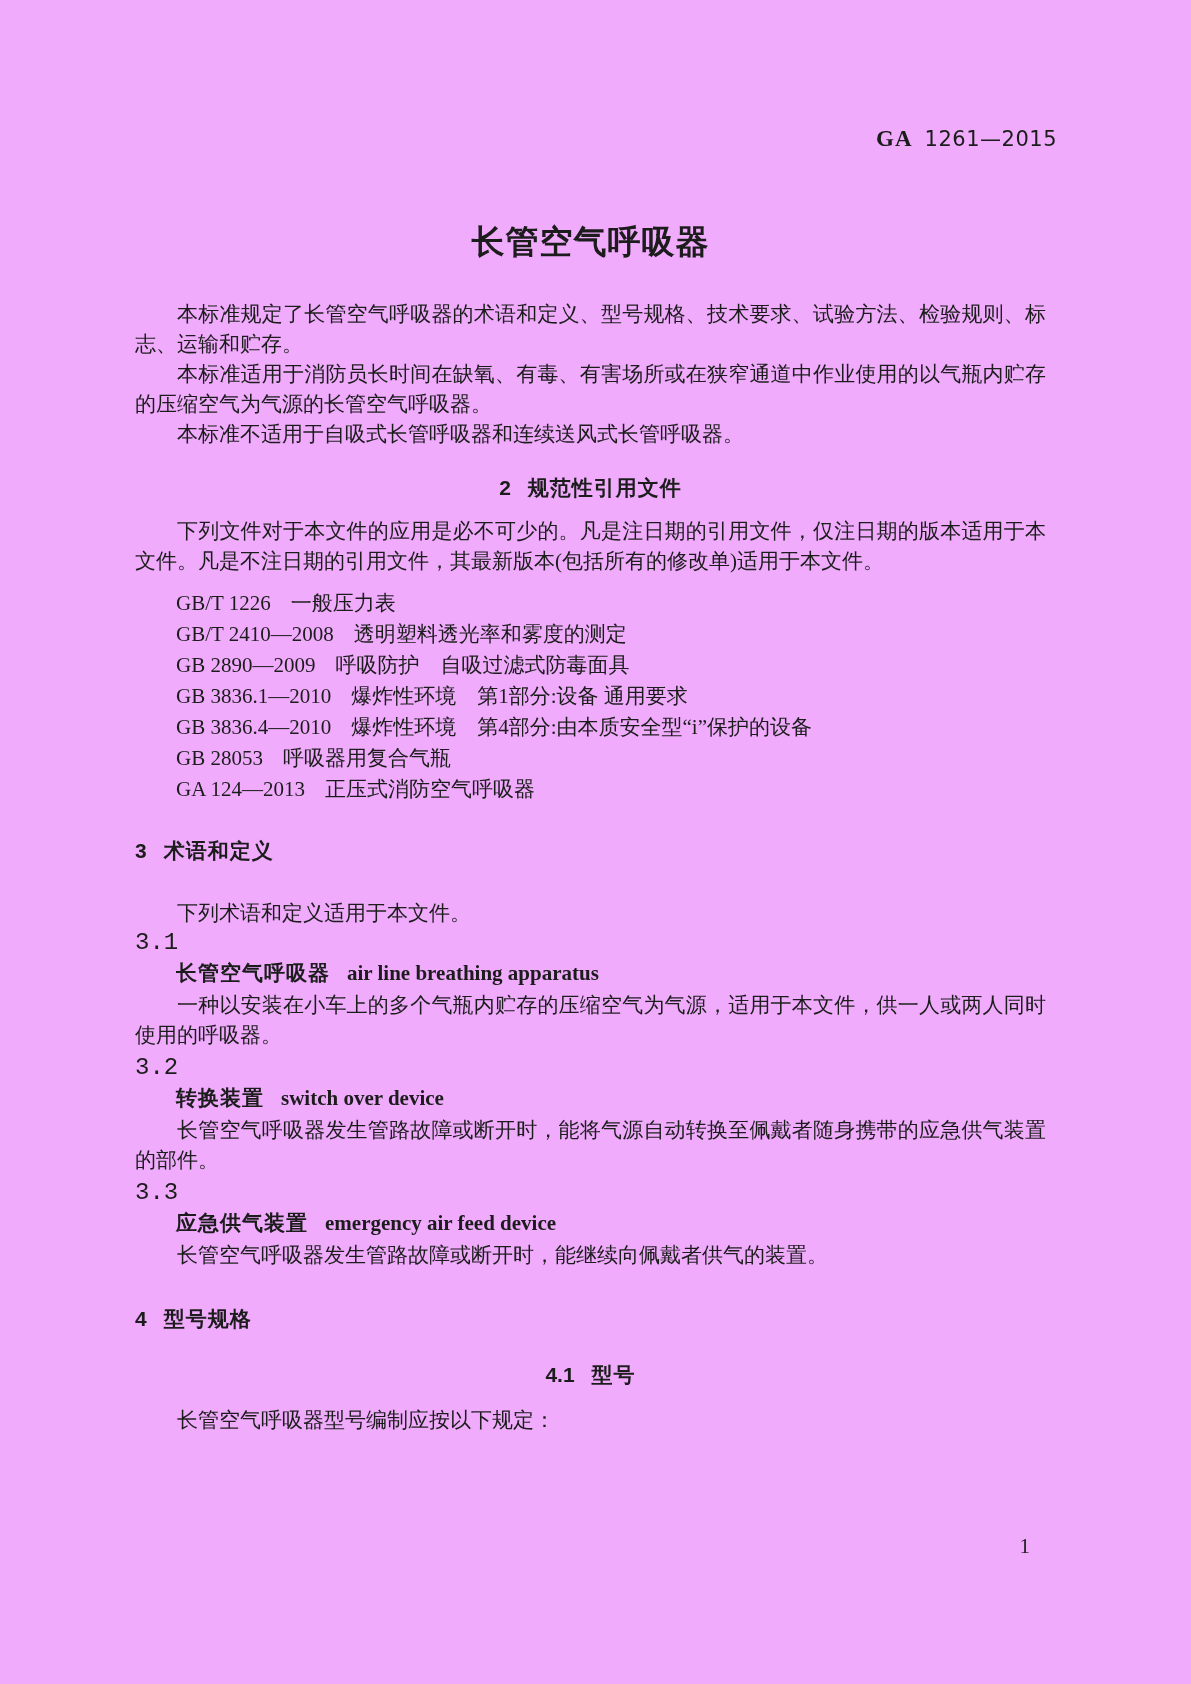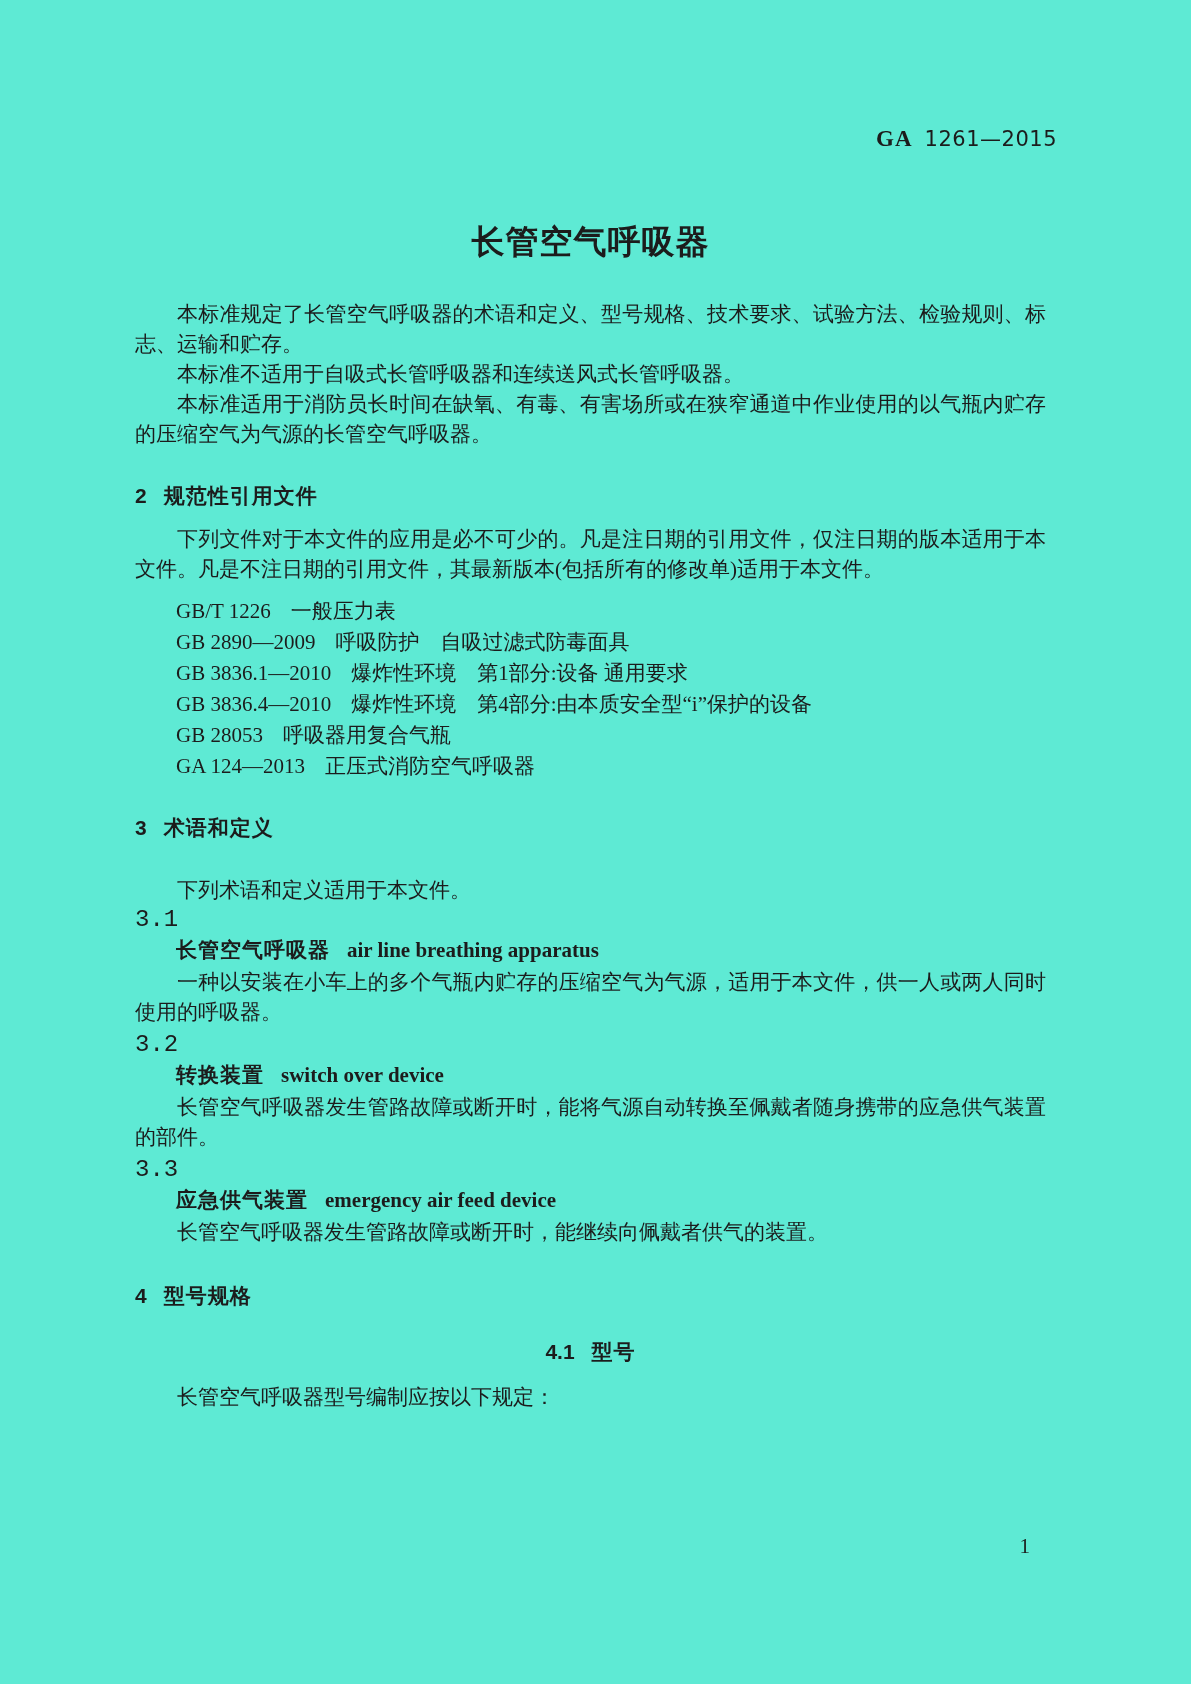--- a/index.html
+++ b/index.html
@@ -2,21 +2,21 @@
 <html><head>
 <meta charset="utf-8">
 <style>
   * { margin: 0; padding: 0; box-sizing: border-box; }
   html, body { background: #888; }
   .page {
     position: relative;
     width: 1191px;
     height: 1684px;
     margin: 0 auto;
-    background: #5eead4;
+    background: #f0abfc;
     color: #1c1c1c;
     font-family: "Liberation Serif", serif;
     overflow: hidden;
   }
   
   .std-code {
     position: absolute;
     top: 127px;
     right: 134px;
     font-size: 23px;
@@ -50,21 +50,21 @@
   }
   .h-sec {
     font-family: "Liberation Sans", sans-serif;
     font-weight: bold;
     font-size: 21px;
     line-height: 30px;
     letter-spacing: 1px;
   }
   .h-sec .sec-num { letter-spacing: 0; margin-right: 17px; }
   .mt-h1 { margin-top: 54px; }
-  .mt-h2 { margin-top: 32px; }
+  .mt-h2 { margin-top: 24px; text-align: center; }
   .mt-h3 { margin-top: 31px; }
   .mt-h4 { margin-top: 34px; }
   .mt-h5 { margin-top: 26px; text-align: center; }
   .para {
     font-size: 21px;
     line-height: 30px;
     text-align: justify;
     text-indent: 2em;
   }
   .mt-p1 { margin-top: 37px; }
@@ -118,32 +118,35 @@
   <div class="std-code">
     <span class="org">GA</span><span class="num">1261—2015</span>
   </div>
 
   <div class="content">
 
     <div class="doc-title">长管空气呼吸器</div>
 
 
     <p class="para mt-p1">本标准规定了长管空气呼吸器的术语和定义、型号规格、技术要求、试验方法、检验规则、标志、运输和贮存。</p>
+    <p class="para">本标准适用于消防员长时间在缺氧、有毒、有害场所或在狭窄通道中作业使用的以气瓶内贮存的压缩空气为气源的长管空气呼吸器。</p>
     <p class="para">本标准不适用于自吸式长管呼吸器和连续送风式长管呼吸器。</p>
-    <p class="para">本标准适用于消防员长时间在缺氧、有毒、有害场所或在狭窄通道中作业使用的以气瓶内贮存的压缩空气为气源的长管空气呼吸器。</p>
 
     <div class="h-sec mt-h2">
       <span class="sec-num">2</span><span>规范性引用文件</span>
     </div>
 
     <p class="para mt-p4">下列文件对于本文件的应用是必不可少的。凡是注日期的引用文件，仅注日期的版本适用于本文件。凡是不注日期的引用文件，其最新版本(包括所有的修改单)适用于本文件。</p>
 
     <div class="refs">
       <div class="ref-line">
         <span>GB/T 1226</span><span class="ref-title">一般压力表</span>
+      </div>
+      <div class="ref-line">
+        <span>GB/T 2410—2008</span><span class="ref-title">透明塑料透光率和雾度的测定</span>
       </div>
       <div class="ref-line">
         <span>GB 2890—2009</span><span class="ref-title">呼吸防护　自吸过滤式防毒面具</span>
       </div>
       <div class="ref-line">
         <span>GB 3836.1—2010</span><span class="ref-title">爆炸性环境　第1部分:设备 通用要求</span>
       </div>
       <div class="ref-line">
         <span>GB 3836.4—2010</span><span class="ref-title">爆炸性环境　第4部分:由本质安全型“i”保护的设备</span>
       </div>

